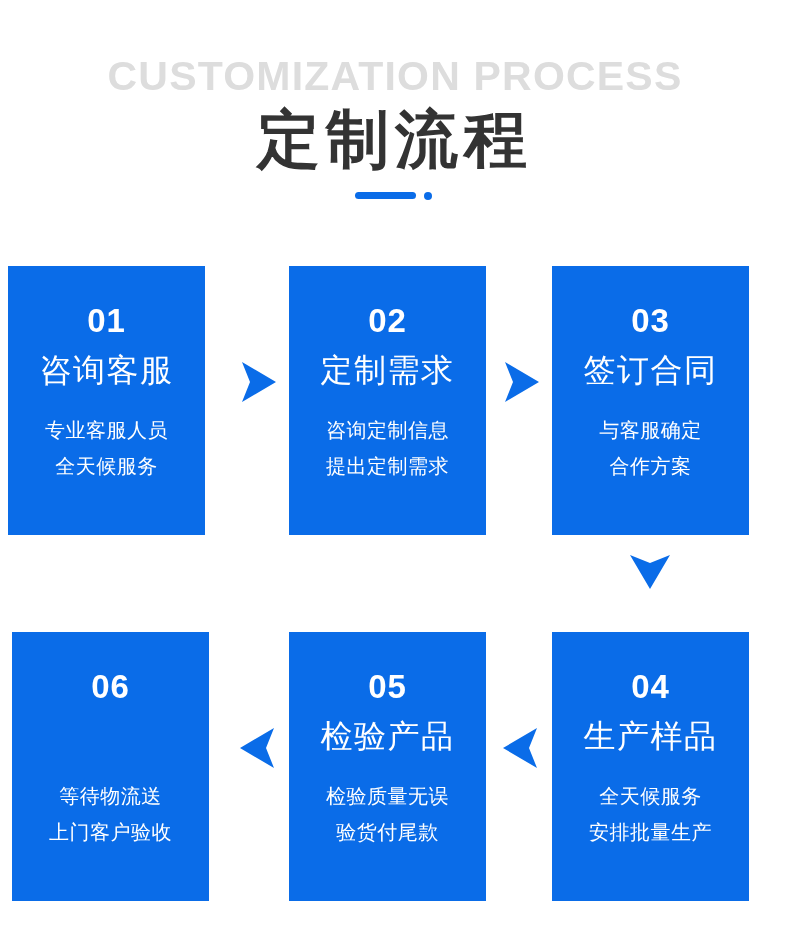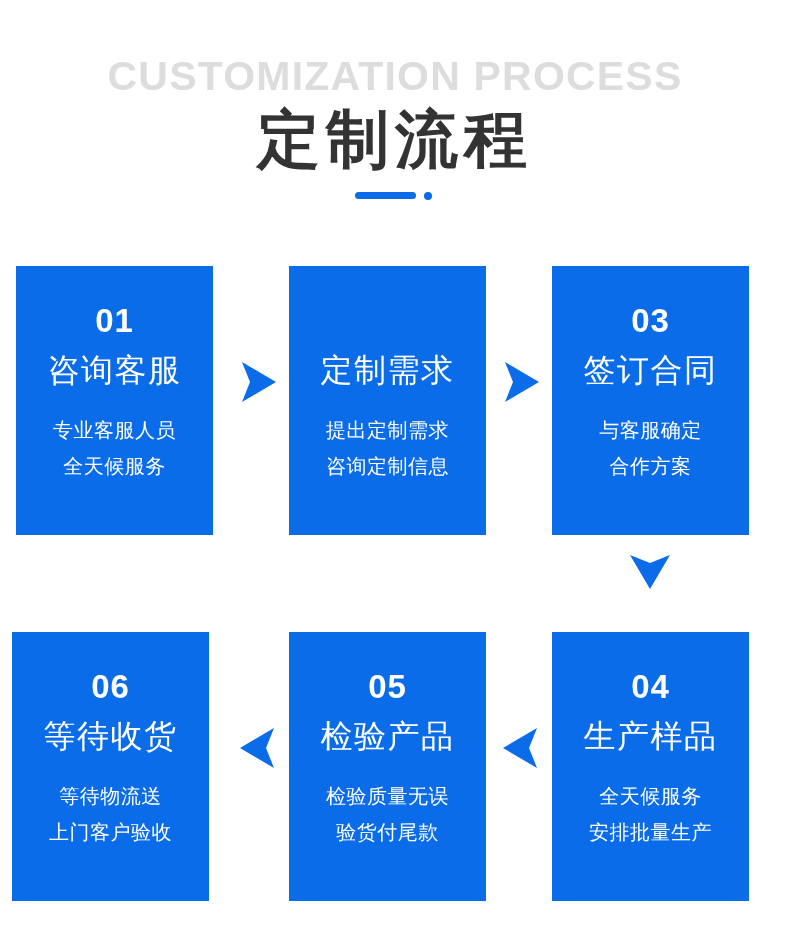--- a/index.html
+++ b/index.html
@@ -112,21 +112,21 @@
     top: 146px;
     width: 197px;
     font-size: 20px;
     line-height: 36px;
     font-weight: 400;
     letter-spacing: 0.5px;
   }
   .card .desc span { display: block; }
 
   
-  .c1 { left: 16px;  top: 266px; }
+  .c1 { left: 8px;  top: 266px; }
   .c2 { left: 289px; top: 266px; }
   .c3 { left: 552px; top: 266px; }
   .c4 { left: 552px; top: 632px; }
   .c5 { left: 289px; top: 632px; }
   .c6 { left: 12px;  top: 632px; }
 
   
   .arrow {
     position: absolute;
     width: 44px;
@@ -154,24 +154,25 @@
   <div class="card c1">
     <div class="num">01</div>
     <div class="title">咨询客服</div>
     <div class="desc">
       <span>专业客服人员</span>
       <span>全天候服务</span>
     </div>
   </div>
 
   <div class="card c2">
+    <div class="num">02</div>
     <div class="title">定制需求</div>
     <div class="desc">
+      <span>咨询定制信息</span>
       <span>提出定制需求</span>
-      <span>咨询定制信息</span>
     </div>
   </div>
 
   <div class="card c3">
     <div class="num">03</div>
     <div class="title">签订合同</div>
     <div class="desc">
       <span>与客服确定</span>
       <span>合作方案</span>
     </div>
@@ -190,21 +191,20 @@
     <div class="num">05</div>
     <div class="title">检验产品</div>
     <div class="desc">
       <span>检验质量无误</span>
       <span>验货付尾款</span>
     </div>
   </div>
 
   <div class="card c6">
     <div class="num">06</div>
-    <div class="title">等待收货</div>
     <div class="desc">
       <span>等待物流送</span>
       <span>上门客户验收</span>
     </div>
   </div>
 
   <div class="arrow a1">
     <svg viewBox="0 0 44 44" aria-hidden="true">
       <path d="M6 2 L40 22 L6 42 L14 22 Z" fill="#0a6ce8"></path>
     </svg>

